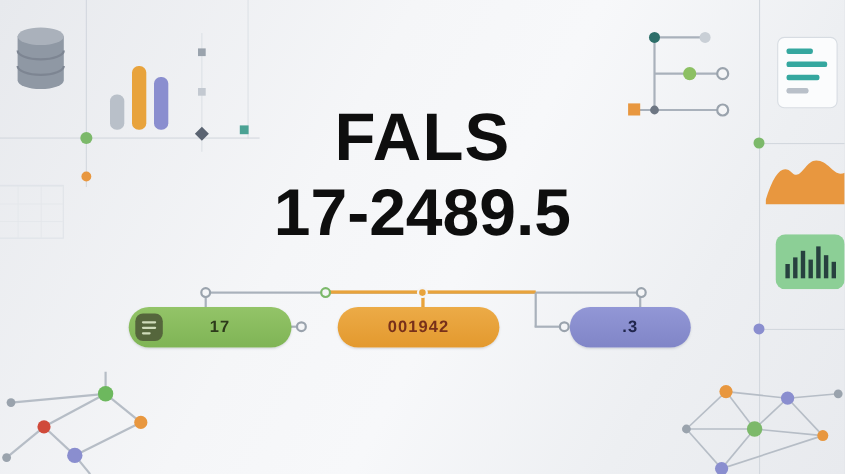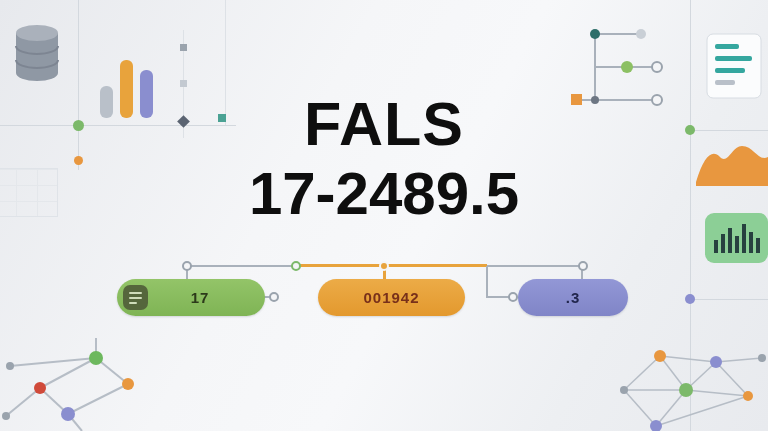--- a/index.html
+++ b/index.html
@@ -10,21 +10,21 @@
   .gline.soft{background:#dde1e6;}
   .dot{position:absolute;border-radius:50%;}
   .sq{position:absolute;}
   .headline{position:absolute;left:0;right:0;top:94px;text-align:center;color:#0e0e0e;}
   .headline .l1{font-size:61px;font-weight:bold;letter-spacing:1px;line-height:1.0;}
   .headline .l2{font-size:60px;font-weight:bold;letter-spacing:0px;line-height:1.0;margin-top:9px;}
   .pill{position:absolute;top:279px;height:37px;border-radius:19px;display:flex;align-items:center;justify-content:center;box-shadow:0 1px 2px rgba(60,70,90,.18);}
   .pill .lbl{font-size:15px;font-weight:bold;letter-spacing:1px;}
   .pill-green{left:117px;width:148px;background:linear-gradient(180deg,#93c468,#7fb455);}
   .pill-green .lbl{color:#2c3a1a;}
-  .pill-orange{left:318px;width:147px;background:linear-gradient(180deg,#ecab47,#e3992e);}
+  .pill-orange{left:307px;width:147px;background:linear-gradient(180deg,#ecab47,#e3992e);}
   .pill-orange .lbl{color:#78301a;}
   .pill-purple{left:518px;width:110px;background:linear-gradient(180deg,#9297d6,#8085c7);}
   .pill-purple .lbl{color:#21264d;}
   .pill-icon{position:absolute;left:6px;top:6px;width:25px;height:25px;border-radius:7px;background:#55663c;display:flex;flex-direction:column;align-items:center;justify-content:center;gap:3px;}
   .pill-icon i{display:block;width:13px;height:2px;background:#cfdcba;border-radius:1px;}
   .pill-icon i.short{width:8px;align-self:flex-start;margin-left:6px;}
   .conn{position:absolute;background:#a9b1bb;}
   .conn.orange{background:#e8a33c;}
   .cnode{position:absolute;width:10px;height:10px;border-radius:50%;box-sizing:border-box;background:#f4f5f7;}
   .faint-table{position:absolute;left:-6px;top:168px;width:62px;height:47px;border:1px solid #dfe3e8;

